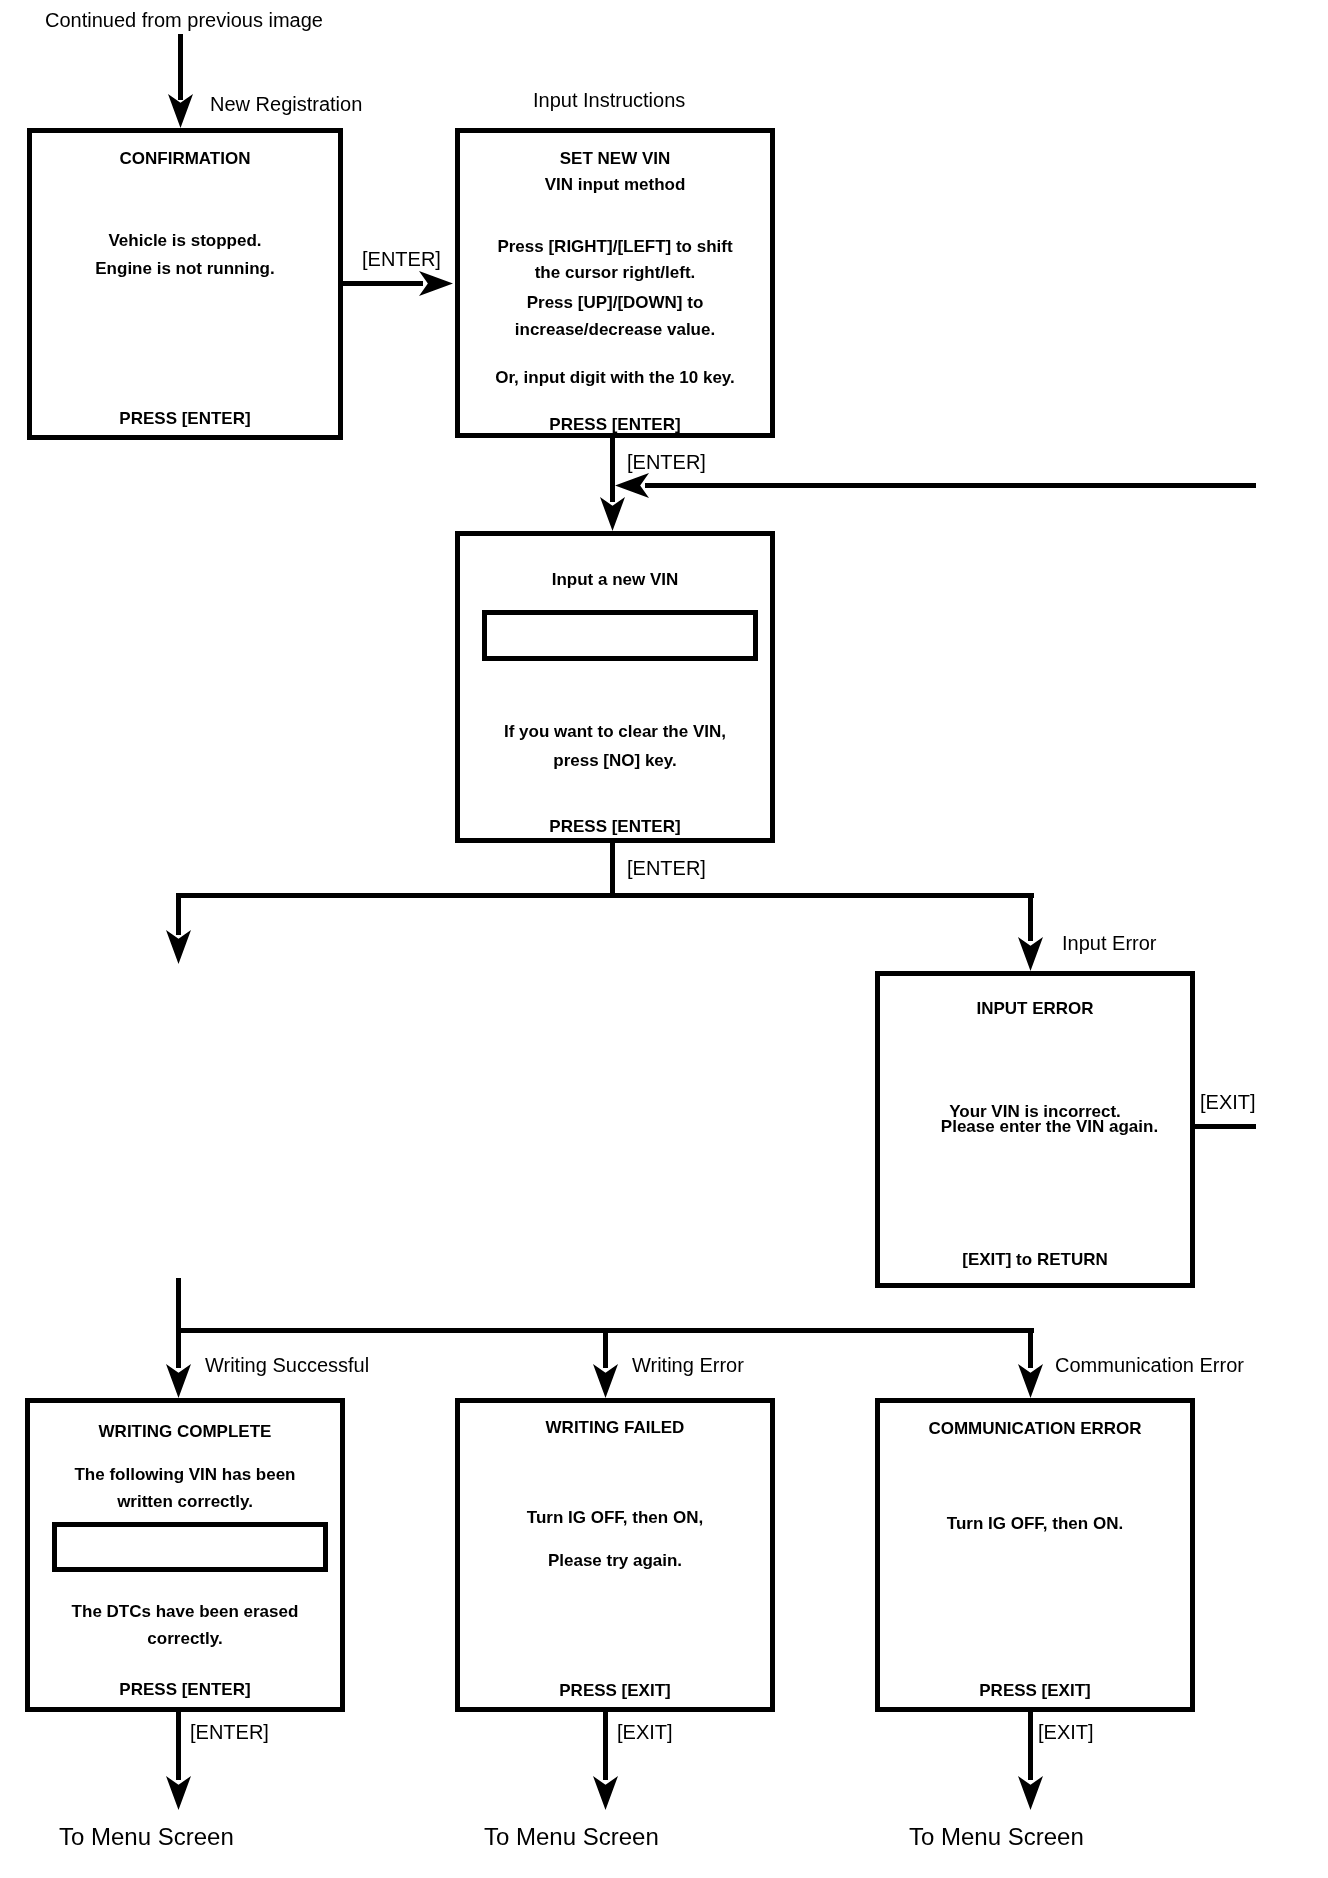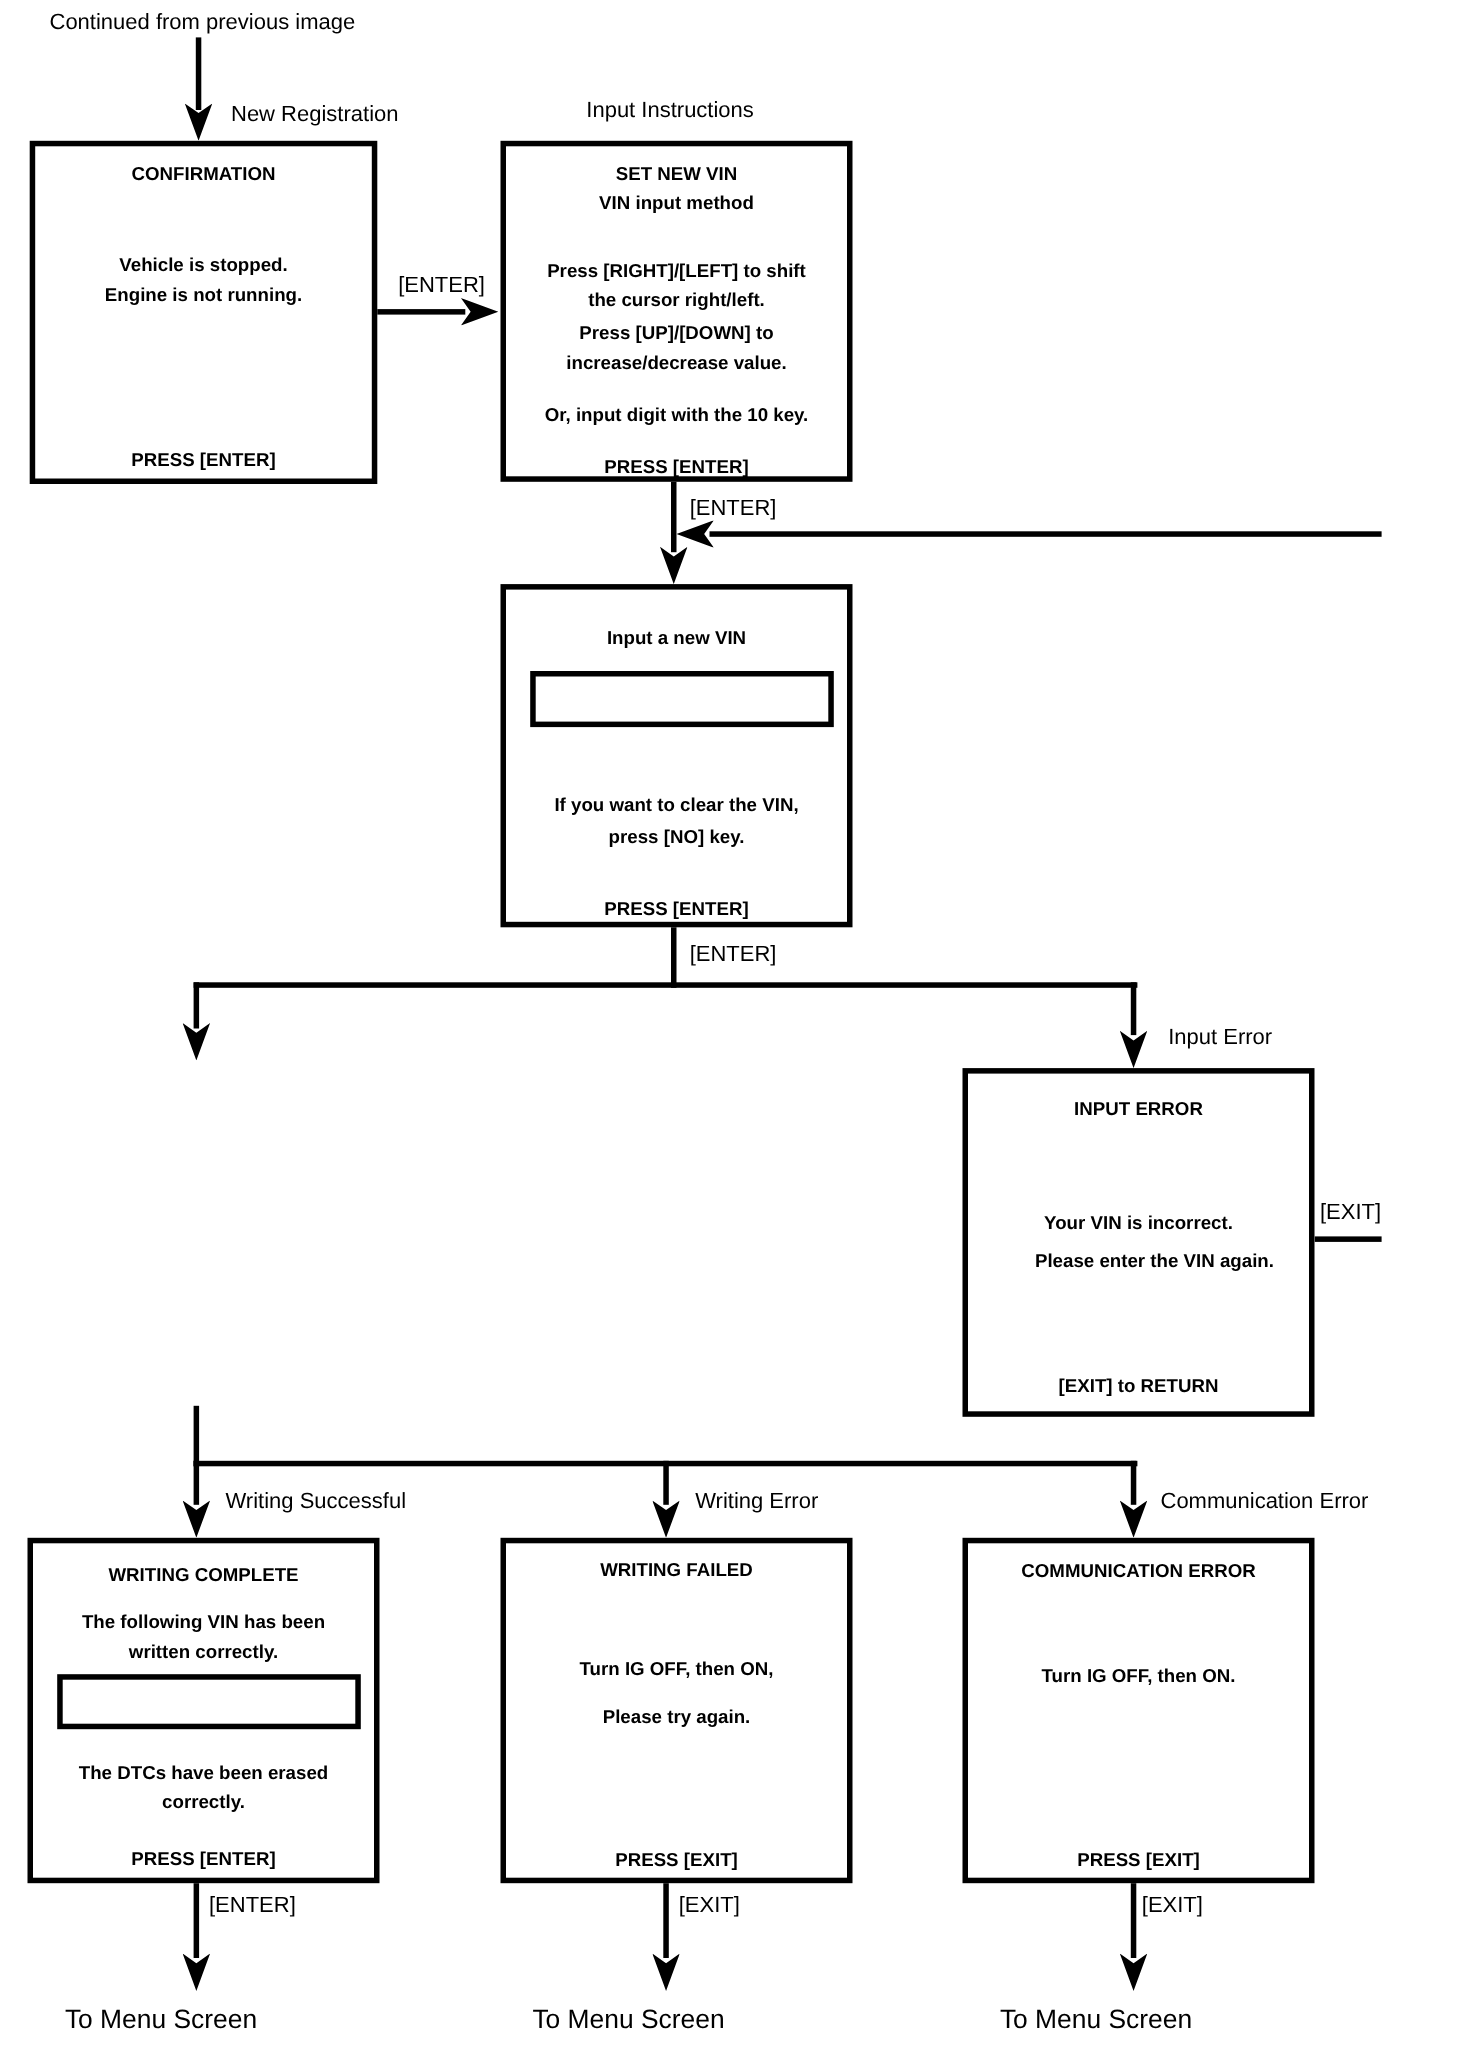--- a/index.html
+++ b/index.html
@@ -73,21 +73,21 @@
   <div class="ln" style="left:176px;top:893px;width:5px;height:42px;"></div>
   <div class="ah ah-down" style="left:166px;top:930px;"></div>
   <div class="ln" style="left:1028px;top:893px;width:5px;height:48px;"></div>
   <div class="ah ah-down" style="left:1018px;top:937px;"></div>
   <div class="lbl" style="left:1062px;top:931px;">Input Error</div>
 
 
   <div class="box" style="left:875px;top:971px;width:320px;height:317px;">
     <div class="bt" style="top:22px;">INPUT ERROR</div>
     <div class="bt" style="top:125px;">Your VIN is incorrect.</div>
-    <div class="bt" style="top:160px;margin-left:29px;">Please enter the VIN again.</div>
+    <div class="bt" style="top:140px;margin-left:29px;">Please enter the VIN again.</div>
     <div class="bt" style="top:273px;">[EXIT] to RETURN</div>
   </div>
 
   <div class="ln" style="left:176px;top:1278px;width:5px;height:55px;"></div>
   <div class="ln" style="left:176px;top:1328px;width:858px;height:5px;"></div>
   <div class="ln" style="left:176px;top:1328px;width:5px;height:40px;"></div>
   <div class="ah ah-down" style="left:166px;top:1364px;"></div>
   <div class="ln" style="left:603px;top:1328px;width:5px;height:40px;"></div>
   <div class="ah ah-down" style="left:593px;top:1364px;"></div>
   <div class="ln" style="left:1028px;top:1328px;width:5px;height:40px;"></div>

